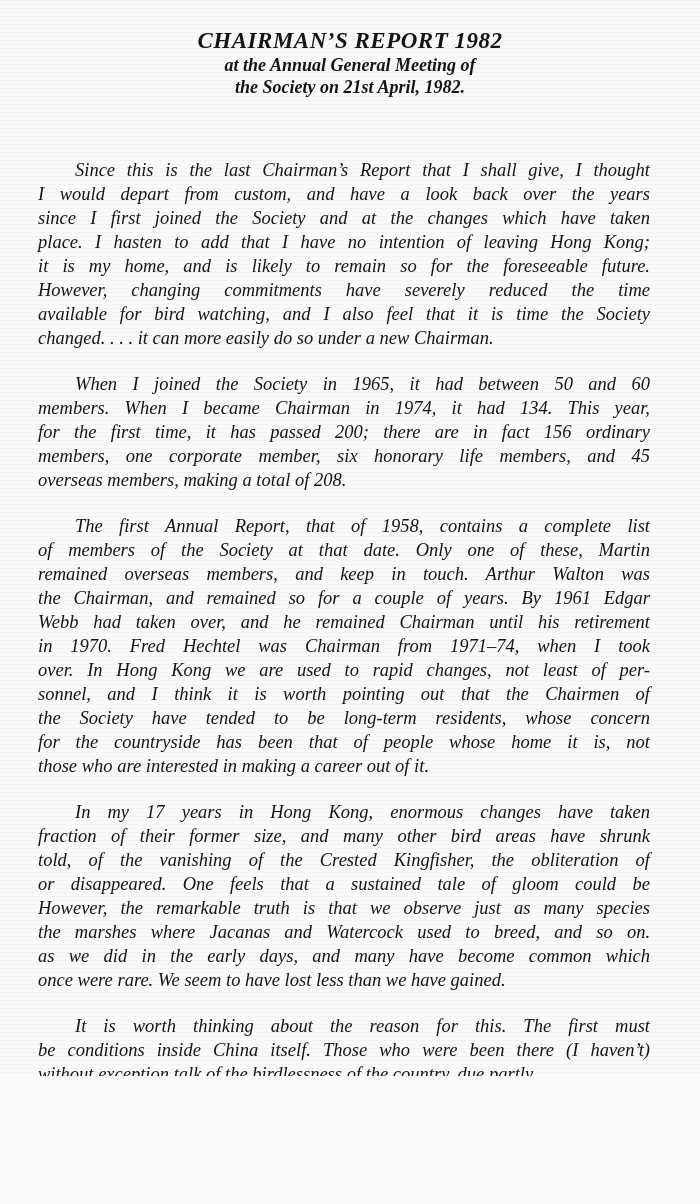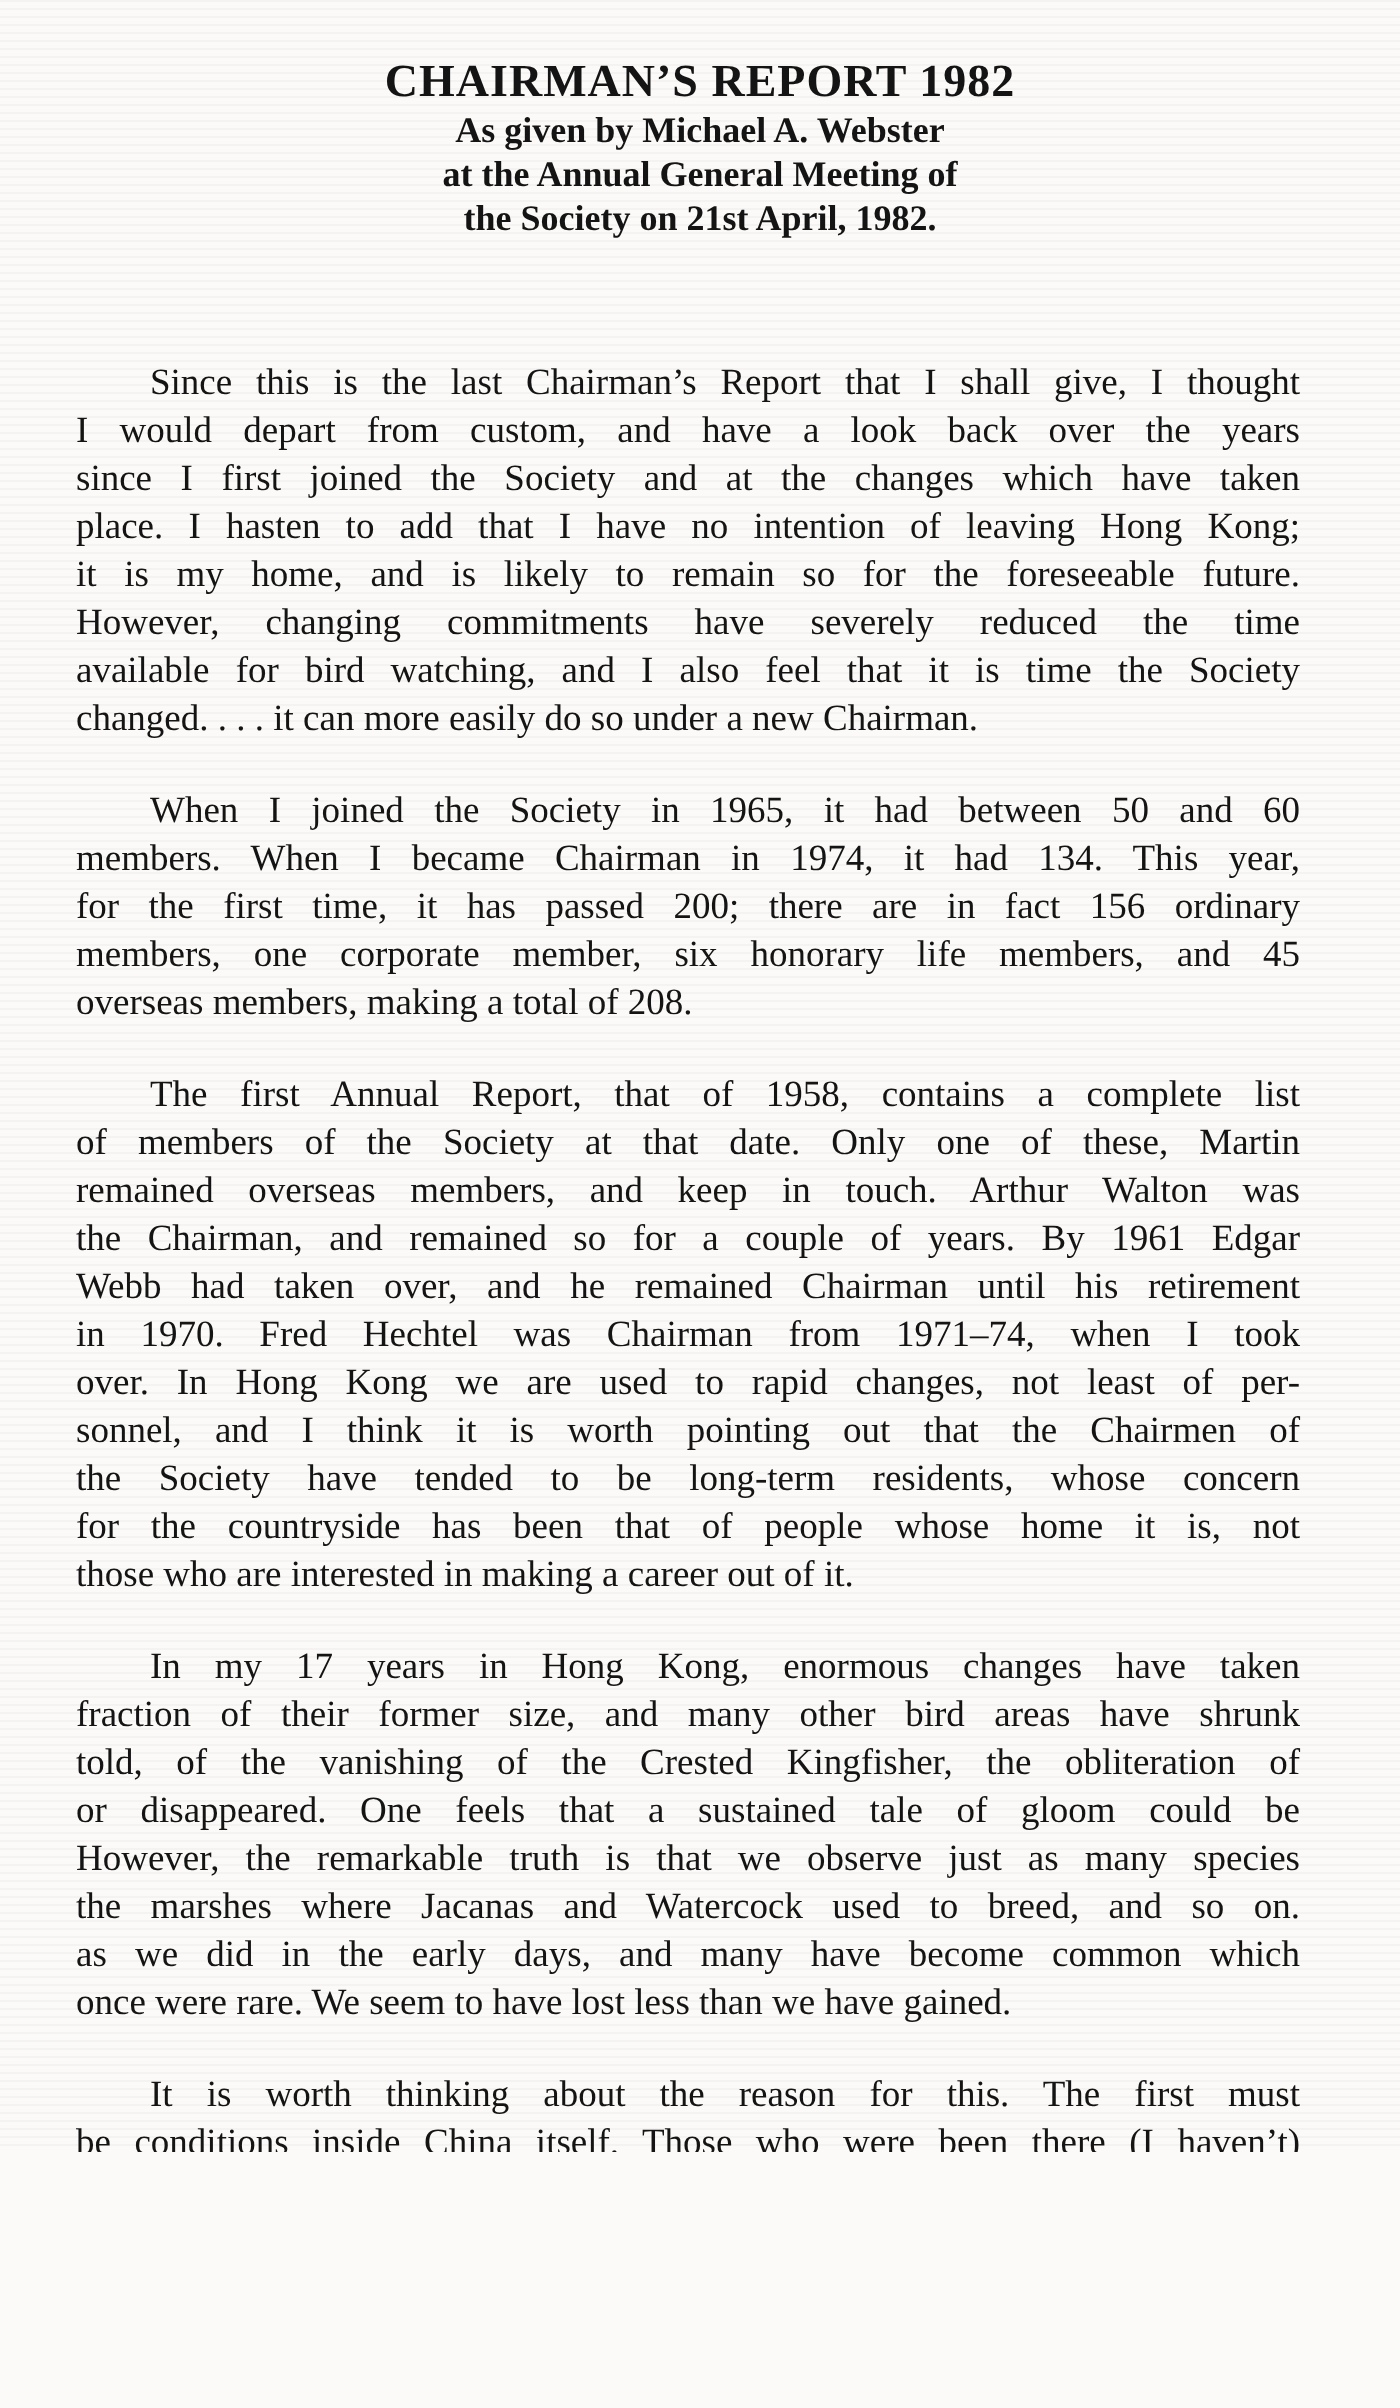--- a/index.html
+++ b/index.html
@@ -16,20 +16,21 @@
     background-color: #fbfaf8;
     background-image: repeating-linear-gradient(
       180deg,
       rgba(150,150,148,0.07) 0px,
       rgba(150,150,148,0.07) 1px,
       rgba(0,0,0,0) 1px,
       rgba(0,0,0,0) 4px
     );
     font-family: "Liberation Serif", "DejaVu Serif", serif;
     color: #141414;
+    font-style: italic;
   }
   .header {
     padding-top: 28px;
     text-align: center;
   }
   .doc-title {
     margin: 0;
     font-size: 23px;
     line-height: 26px;
     font-weight: bold;
@@ -67,21 +68,20 @@
     line-height: 24px;
   }
 </style>
 </head>
 <body>
 
 <div class="page">
   <div class="header">
     <h1 class="doc-title">CHAIRMAN’S REPORT 1982</h1>
     <div>
-        <div class="subtitle-line">As given by Michael A. Webster</div>
         <div class="subtitle-line">at the Annual General Meeting of</div>
         <div class="subtitle-line">the Society on 21st April, 1982.</div>
       </div>
   </div>
 
   <div class="doc-body">
       <div class="paragraph">
         <div class="line first">Since this is the last Chairman’s Report that I shall give, I thought</div>
         <div class="line">I would depart from custom, and have a look back over the years</div>
         <div class="line">since I first joined the Society and at the changes which have taken</div>

